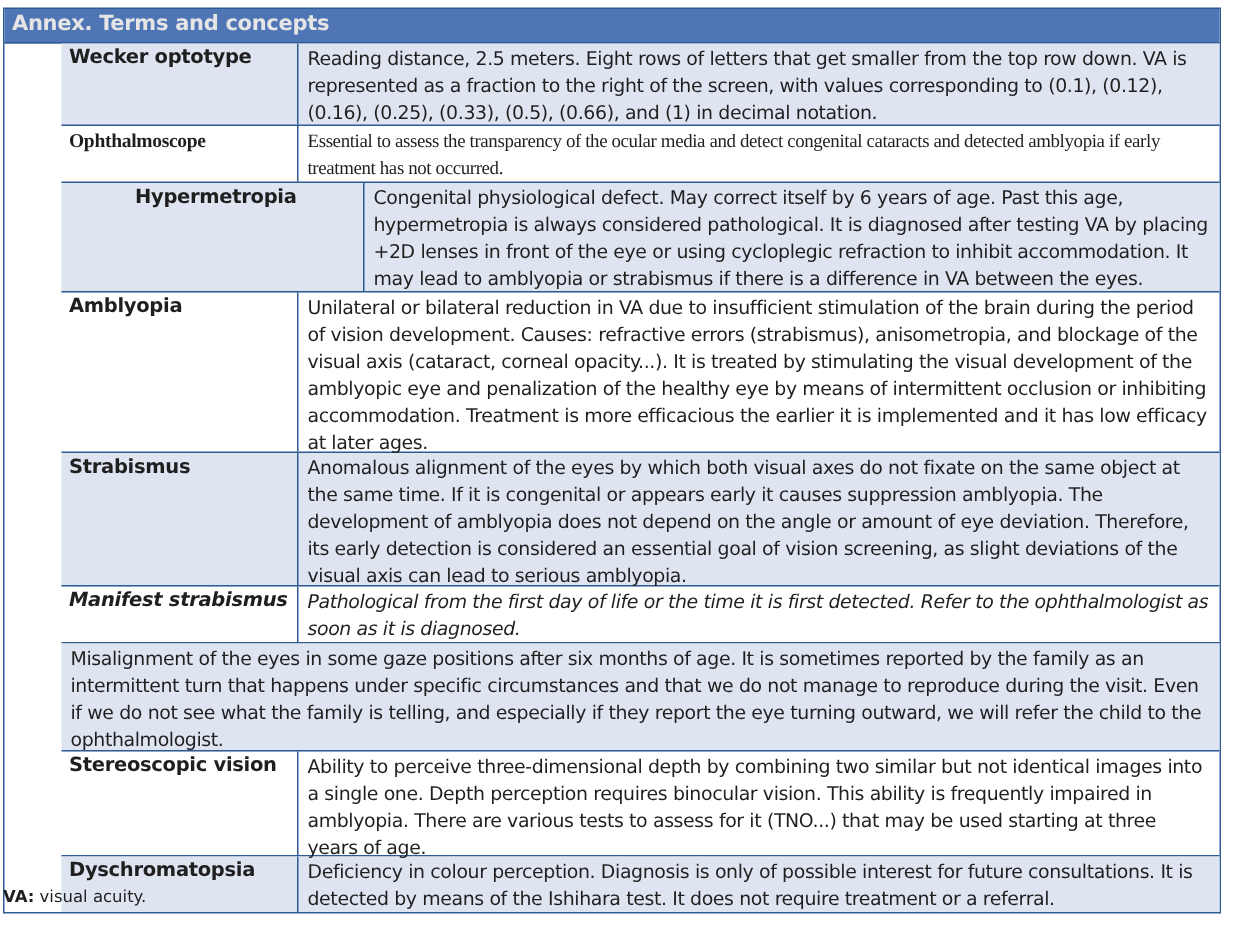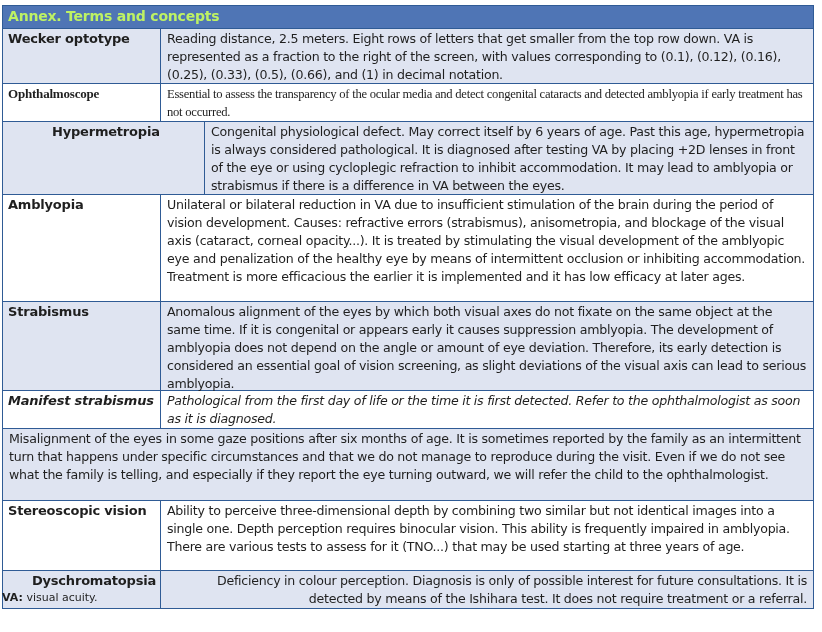--- a/index.html
+++ b/index.html
@@ -1,23 +1,23 @@
 <!DOCTYPE html>
 <html><head>
 <meta charset="utf-8">
 <style>
   html, body { margin: 0; padding: 0; background: #ffffff; }
   body { width: 822px; height: 632px; position: relative; overflow: hidden;
          font-family: "DejaVu Sans", "Liberation Sans", sans-serif; color: #1f1f1f; }
   .table { position: absolute; left: 2px; top: 5px; width: 812px;
            border: 1.5px solid #2f5b95; box-sizing: border-box; }
-  .title { background: #4f75b5; color: #bef264; font-weight: bold; font-size: 14px;
+  .title { background: #4f75b5; color: #e5e5e5; font-weight: bold; font-size: 14px;
            height: 22px; line-height: 21px; padding-left: 5px; border-bottom: 1.5px solid #2f5b95;
            letter-spacing: -0.2px; }
-  .row { display: flex; border-bottom: 1.5px solid #2f5b95; }
+  .row { display: flex; border-bottom: 1.5px solid #2f5b95; margin-left: 38px; }
   .row:last-child { border-bottom: none; }
   .row.shaded { background: #dfe4f1; }
   .term { width: 148px; flex: 0 0 148px; padding: 1px 4px 0 5px; font-weight: bold;
           font-size: 13px; line-height: 18px; border-right: 1.5px solid #2f5b95; letter-spacing: -0.2px; }
   .def { flex: 1; padding: 1px 6px 1px 6px; font-size: 12.6px; line-height: 18px; letter-spacing: -0.25px; }
   .footnote { position: absolute; left: 2px; top: 591px; font-size: 11px; color: #1f1f1f; }
   .footnote b { font-weight: bold; }
 </style>
 </head>
 <body>
@@ -49,21 +49,21 @@
         <div class="term">Manifest strabismus</div>
         <div class="def">Pathological from the first day of life or the time it is first detected. Refer to the ophthalmologist as soon as it is diagnosed.</div>
       </div>
       <div class="row shaded" style="height: 70.5px;">
         <div class="def">Misalignment of the eyes in some gaze positions after six months of age. It is sometimes reported by the family as an intermittent turn that happens under specific circumstances and that we do not manage to reproduce during the visit. Even if we do not see what the family is telling, and especially if they report the eye turning outward, we will refer the child to the ophthalmologist.</div>
       </div>
       <div class="row" style="height: 69.5px;">
         <div class="term">Stereoscopic vision</div>
         <div class="def">Ability to perceive three-dimensional depth by combining two similar but not identical images into a single one. Depth perception requires binocular vision. This ability is frequently impaired in amblyopia. There are various tests to assess for it (TNO...) that may be used starting at three years of age.</div>
       </div>
-      <div class="row shaded" style="height: 36.5px; text-align: right;">
+      <div class="row shaded" style="height: 36.5px;">
         <div class="term">Dyschromatopsia</div>
         <div class="def">Deficiency in colour perception. Diagnosis is only of possible interest for future consultations. It is detected by means of the Ishihara test. It does not require treatment or a referral.</div>
       </div>
     </div>
 </div>
 
 <div class="footnote">
   <b>VA:</b><span> visual acuity.</span>
 </div>
 

